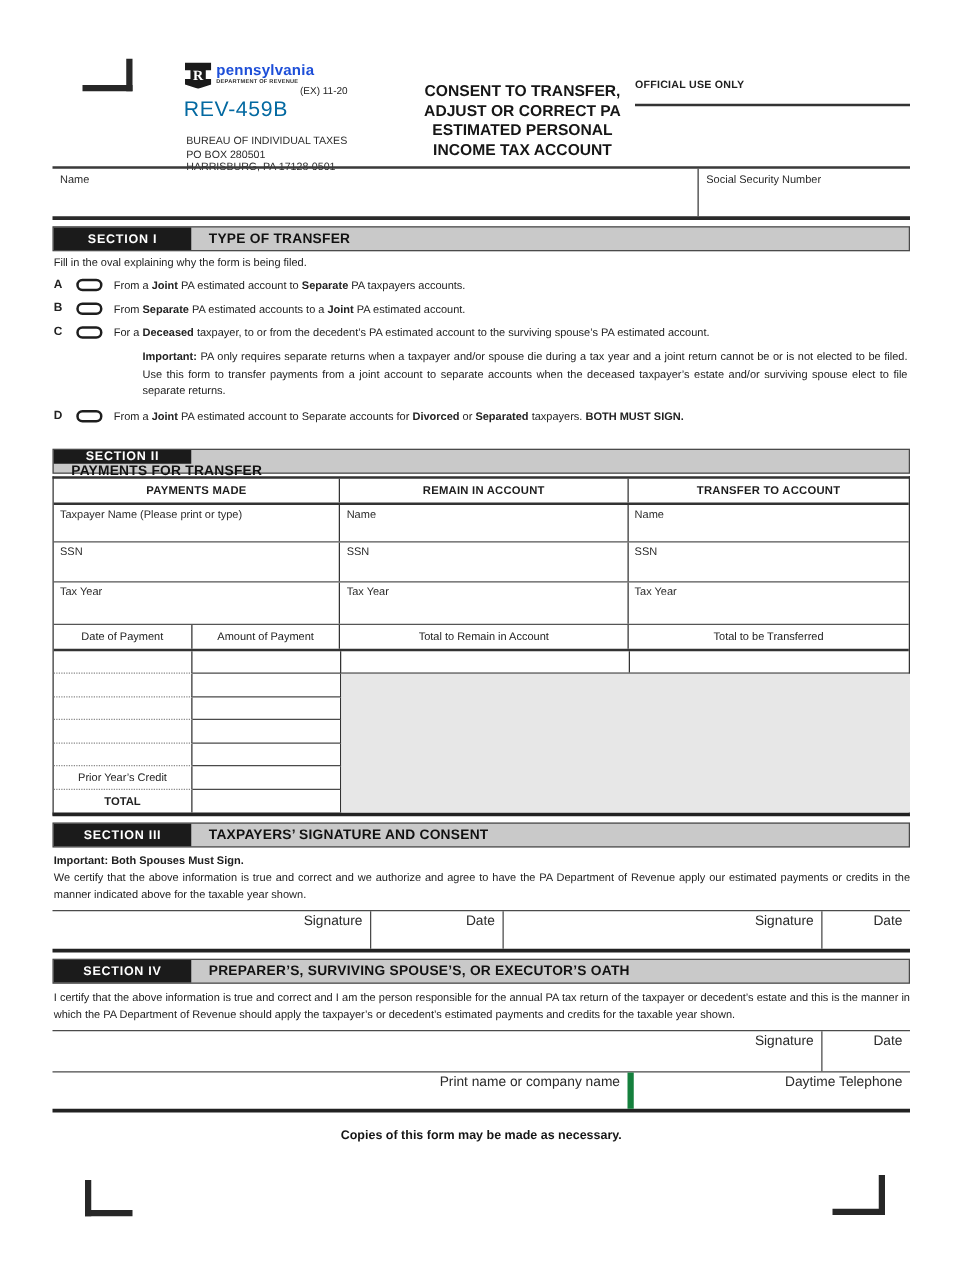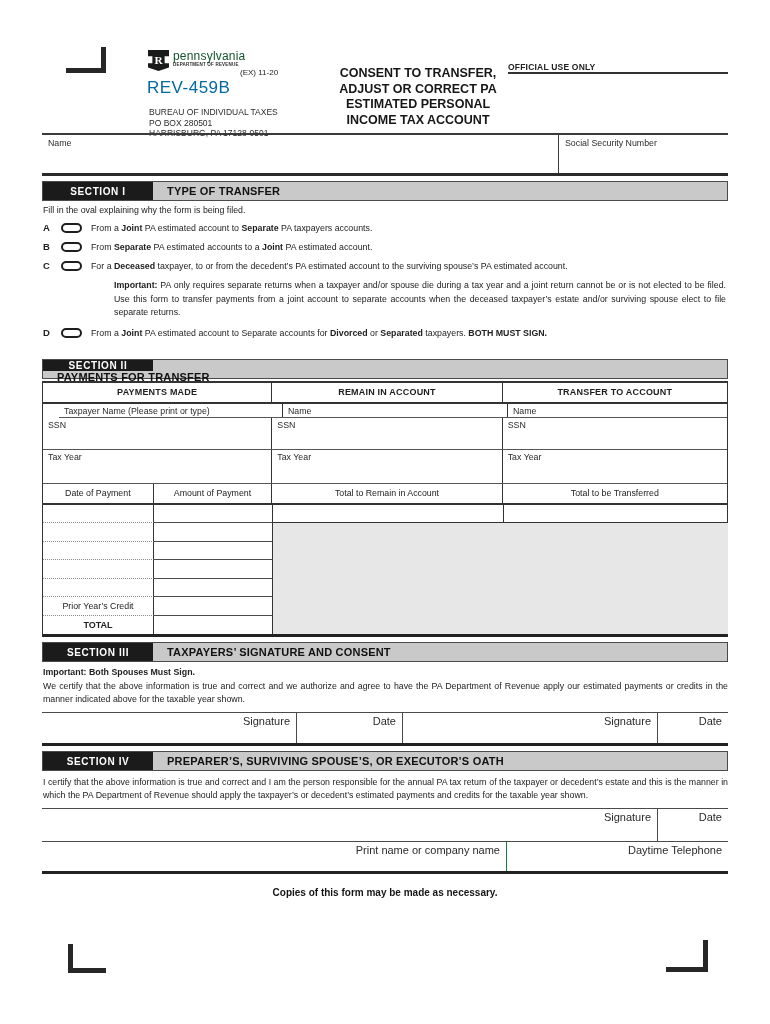--- a/index.html
+++ b/index.html
@@ -12,28 +12,28 @@
   }
   
   .mark { position:absolute; }
   .mark-tl { left:66px; top:47px; width:40px; height:26px; border-right:5px solid #272727; border-bottom:5px solid #272727; }
   .mark-bl { left:68px; top:944px; width:38px; height:29px; border-left:5px solid #272727; border-bottom:5px solid #272727; }
   .mark-br { left:666px; top:940px; width:42px; height:32px; border-right:5px solid #272727; border-bottom:5px solid #272727; }
 
   
   .logo-row { position:absolute; left:148px; top:50px; display:flex; align-items:flex-start; gap:4px; }
   .logo-stack { display:flex; flex-direction:column; }
-  .logo-name { font-size:12px; font-weight:normal; letter-spacing:0.2px; color:#14532d; line-height:12px; }
+  .logo-name { font-size:12px; font-weight:bold; letter-spacing:0.2px; color:#1d4ed8; line-height:12px; }
   .logo-sub { font-size:4.5px; font-weight:bold; color:#2a2a2a; letter-spacing:0.2px; }
   .ex-label { position:absolute; left:240px; top:68px; font-size:8px; color:#222; }
   .rev-number { position:absolute; left:147px; top:78px; font-size:17px; font-weight:normal; letter-spacing:0.5px; color:#0369a1; }
   .address { position:absolute; left:149px; top:107px; font-size:8.5px; line-height:10.5px; color:#2b2b2b; white-space:pre-line; }
   .form-title { position:absolute; left:322px; top:66px; width:192px; text-align:center;
     font-size:12.5px; font-weight:bold; line-height:15.5px; color:#161616; white-space:pre-line; }
-  .official-use { position:absolute; left:508px; top:62px; width:220px; border-bottom:2px solid #333; padding-bottom:0;
+  .official-use { position:absolute; left:508px; top:62px; width:220px; border-bottom:2px solid #333; padding-bottom:11px;
     font-size:8.5px; font-weight:bold; color:#222; letter-spacing:0.2px; }
 
   
   .name-band { position:absolute; left:42px; top:133px; width:686px; height:43px;
     border-top:2px solid #3a3a3a; border-bottom:3px solid #2a2a2a; display:flex; }
   .name-cell { flex:1; padding:3px 6px; font-size:8.8px; color:#2a2a2a; }
   .ssn-cell { width:170px; border-left:1px solid #3a3a3a; padding:3px 6px; font-size:8.8px; color:#2a2a2a; }
 
   
   .body-area { position:absolute; left:42px; top:176px; width:686px; }
@@ -53,21 +53,21 @@
 
   
   .t2 { border-left:1px solid #333; border-right:1px solid #333; border-top:2px solid #333; border-bottom:3px solid #222; margin-top:2px; }
   .t2 .hrow { display:flex; height:21px; border-bottom:2px solid #333; }
   .t2 .hrow .hc { display:flex; align-items:center; justify-content:center; font-weight:bold; font-size:9px; letter-spacing:0.2px; }
   .t2 .irow { display:flex; border-bottom:1px solid #555; }
   .t2 .irow .ic { padding:2px 5px; font-size:8.8px; color:#2a2a2a; }
   .c1 { width:230px; border-right:1px solid #333; }
   .c2 { width:231px; border-right:1px solid #333; }
   .c3 { width:225px; }
-  .h-name { height:14px;margin-left:16px; } .h-ssn { height:32px; } .h-tax { height:34px; }
+  .h-name { height:30px; } .h-ssn { height:32px; } .h-tax { height:34px; }
   .prow-head { display:flex; height:21px; border-bottom:2px solid #333; }
   .prow-head .hc { display:flex; align-items:center; justify-content:center; font-size:8.8px; color:#222; }
   .pc1 { width:111px; border-right:1px solid #333; }
   .pc2 { width:119px; border-right:1px solid #333; }
   .pay-body { display:flex; }
   .pay-left { width:230px; }
   .pay-row { display:flex; height:18.5px; }
   .cell-date { width:111px; border-right:1px solid #333; border-bottom:1px dotted #8a8a8a;
     display:flex; align-items:center; justify-content:center; font-size:8.8px; color:#222; }
   .cell-amt { width:119px; border-right:1px solid #333; border-bottom:1px solid #4a4a4a; }
@@ -85,21 +85,21 @@
   .sig3 { display:flex; height:34px; border-top:1px solid #4a4a4a; border-bottom:3px solid #222; margin-top:7px; }
   .sig-cell { padding:2px 6px; font-size:11px; color:#2a2a2a;text-align:right; }
   .s3a { width:255px; border-right:1px solid #4a4a4a; }
   .s3b { width:106px; border-right:1px solid #4a4a4a; }
   .s3c { width:255px; border-right:1px solid #4a4a4a; }
   .s3d { width:70px; }
   .sig4r1 { display:flex; height:34px; border-top:1px solid #4a4a4a; border-bottom:1px solid #4a4a4a; margin-top:7px; }
   .s4a { width:616px; border-right:1px solid #4a4a4a; }
   .s4b { width:70px; }
   .sig4r2 { display:flex; height:32px; border-bottom:3px solid #222; }
-  .s4c { width:465px; border-right:1px solid #15803d; }
+  .s4c { width:465px; border-right:5px solid #15803d; }
   .s4d { width:221px; }
 
   .footer-note { margin-top:13px; text-align:center; font-weight:bold; font-size:10px; color:#161616; }
 </style>
 </head>
 <body>
 
 <div class="page">
 
   <div class="mark mark-tl"></div>

